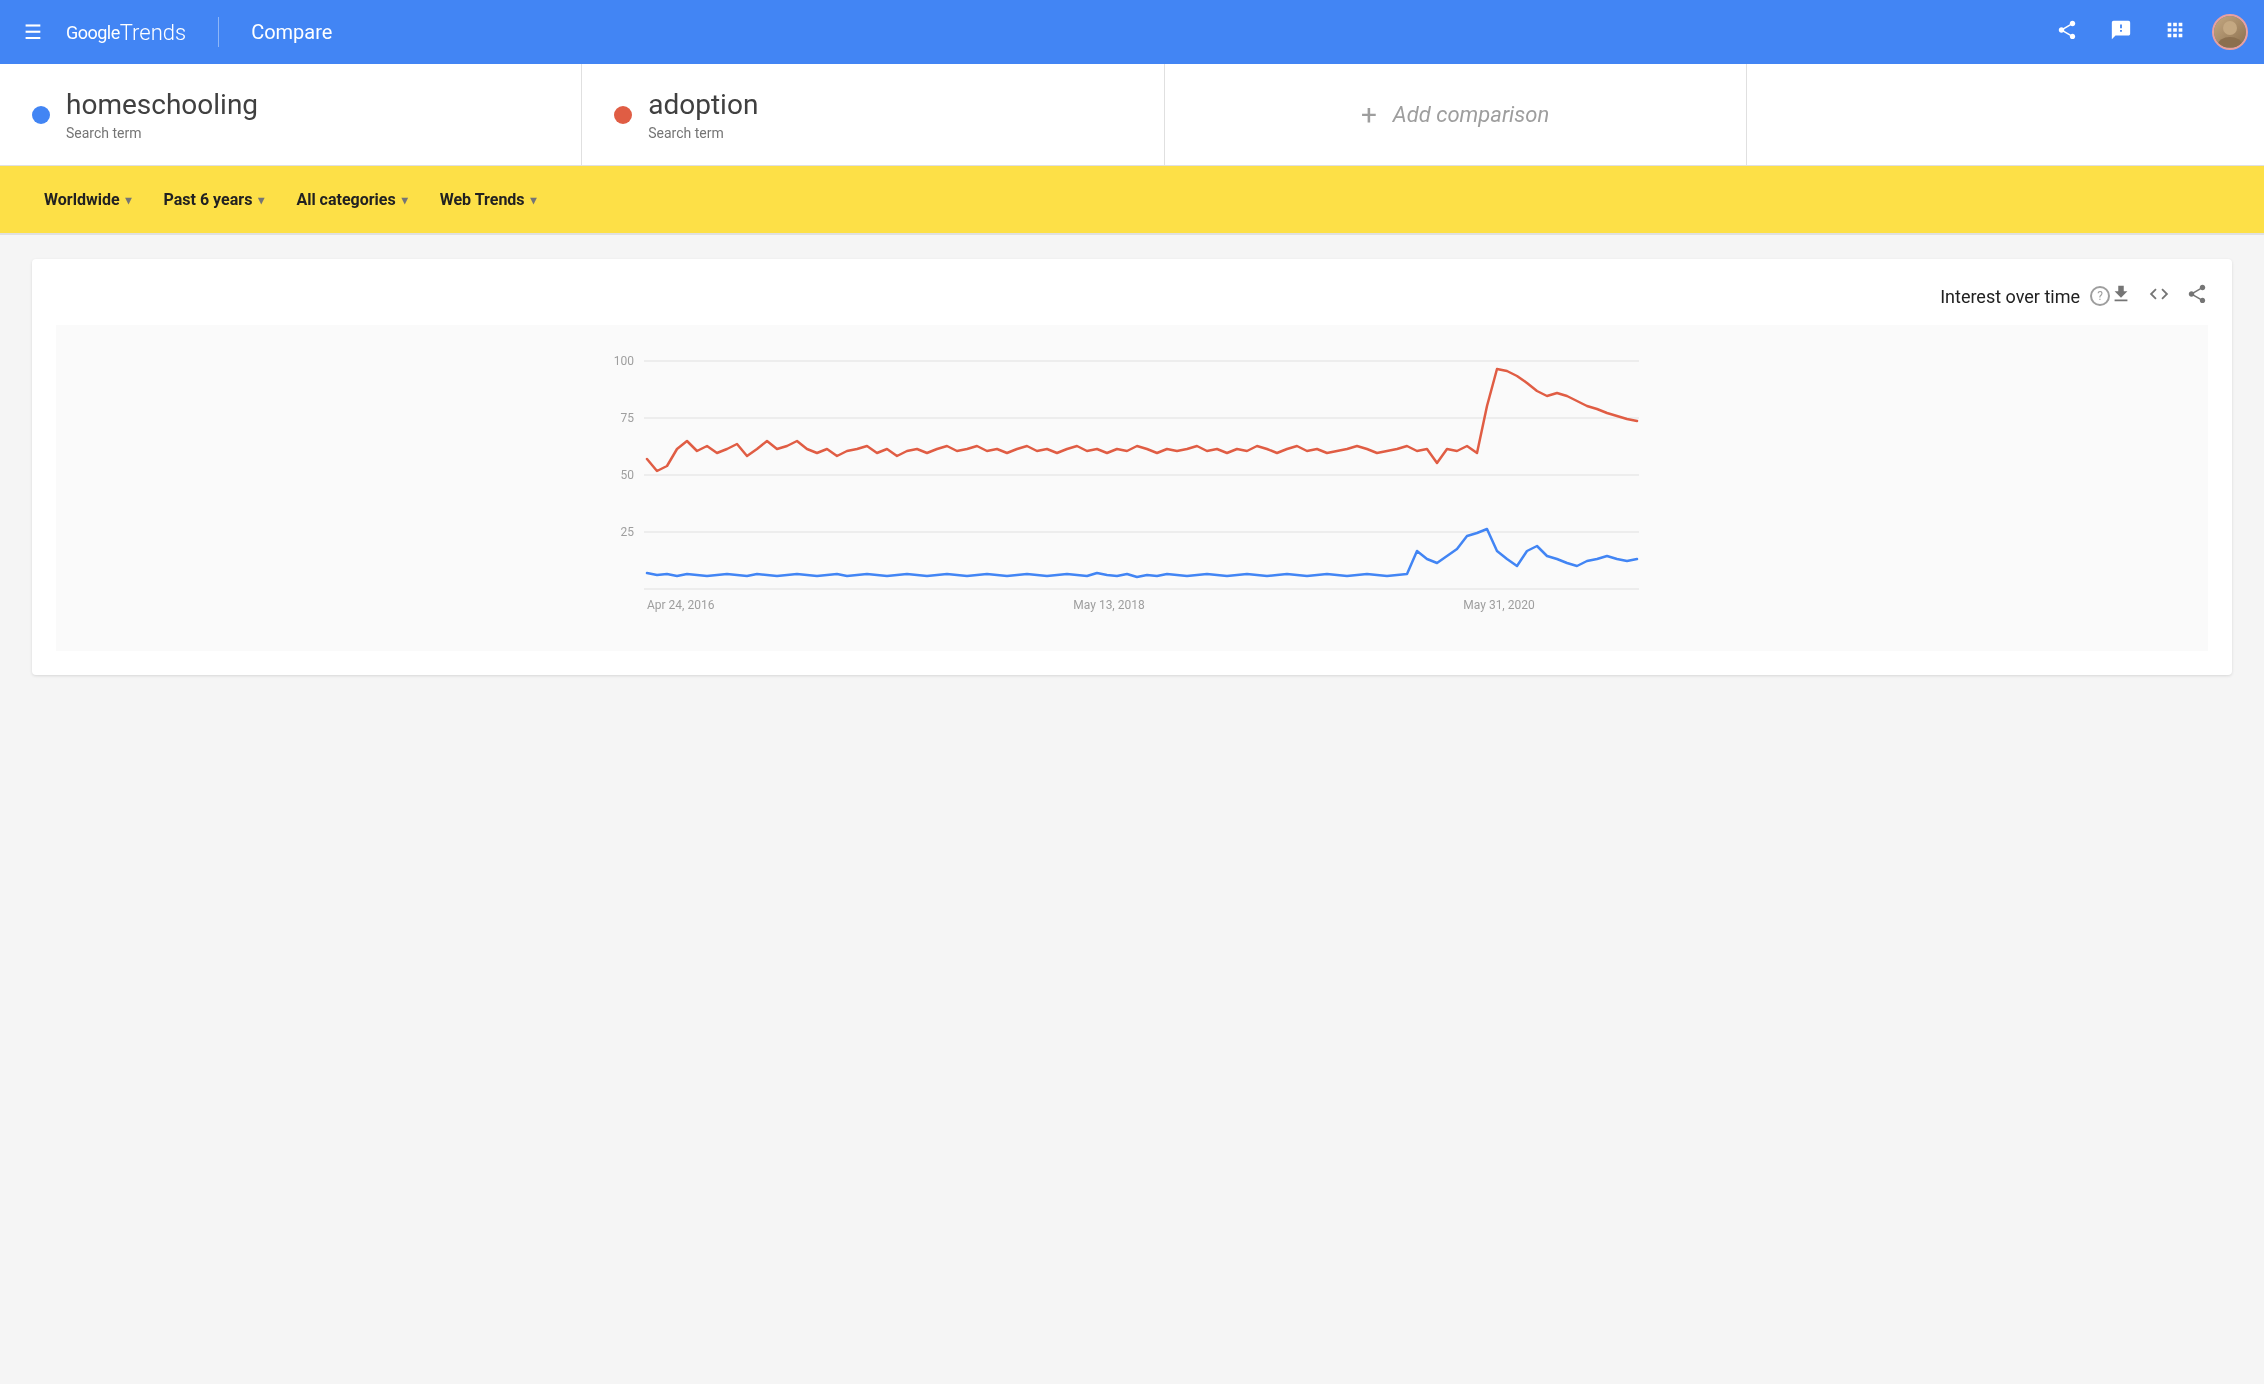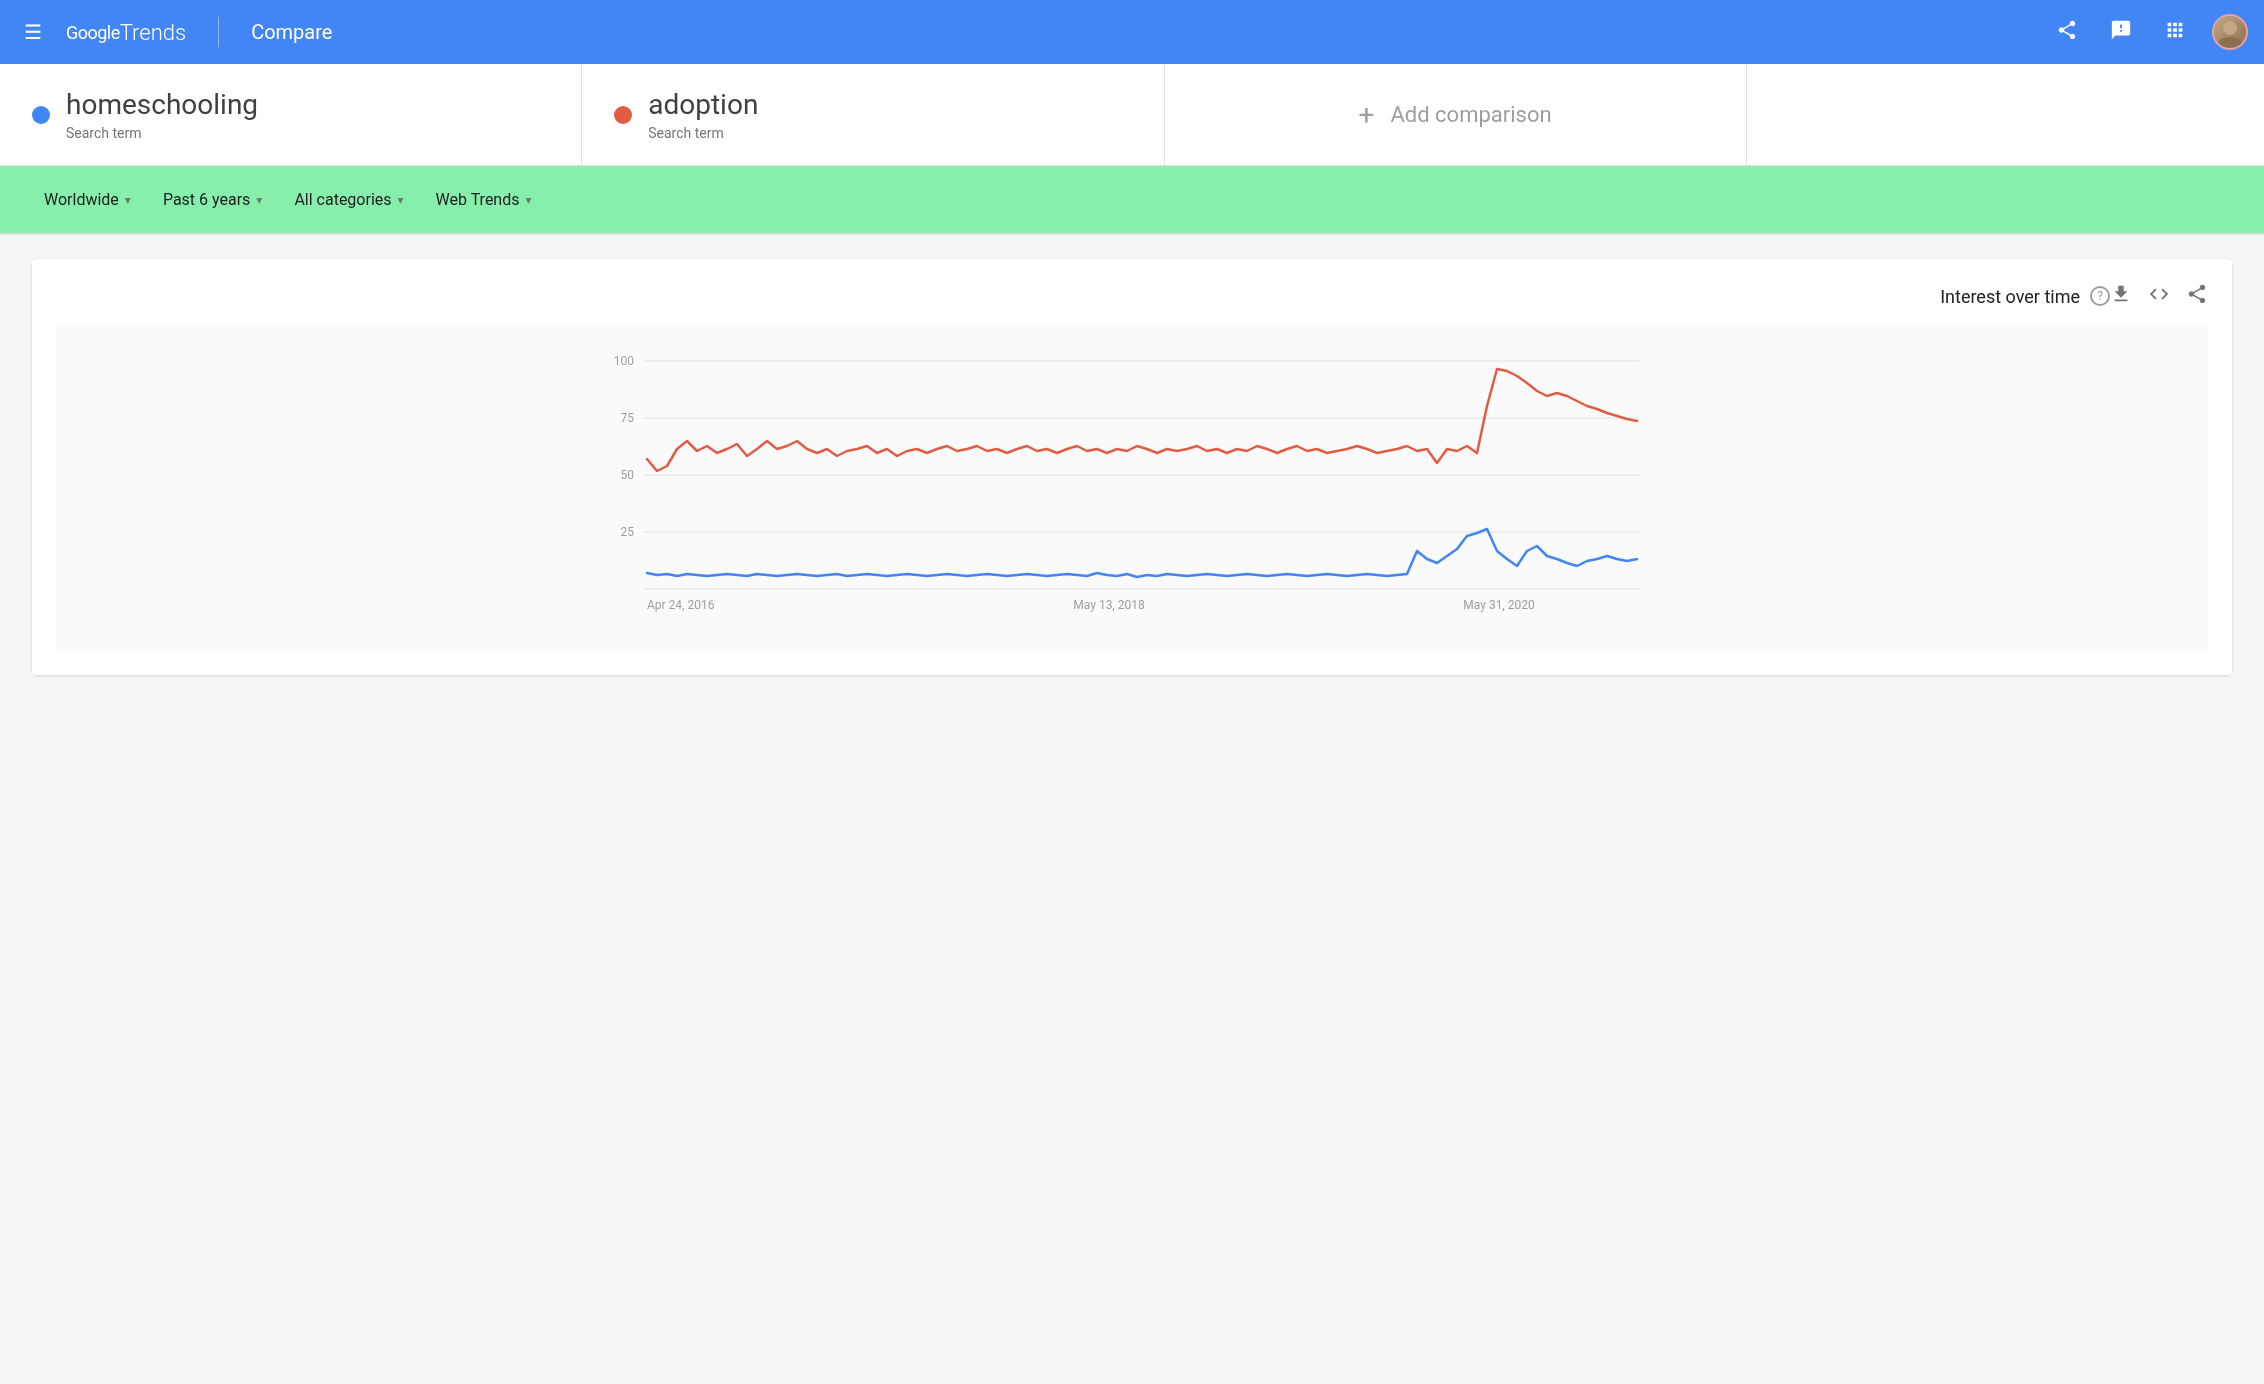--- a/index.html
+++ b/index.html
@@ -124,30 +124,32 @@
       cursor: pointer;
       color: #9e9e9e;
     }
     .add-comparison-plus {
       font-size: 28px;
       color: #9e9e9e;
     }
     .add-comparison-label {
       font-size: 22px;
       color: #9e9e9e;
+      font-style: italic;
     }
 
     
     .filters-bar {
-      background: #86efac;
+      background: #fde047;
       padding: 16px 32px;
       display: flex;
       align-items: center;
       gap: 8px;
       border-bottom: 2px solid #e0e0e0;
+      font-weight: bold;
     }
     .filter-dropdown {
       display: flex;
       align-items: center;
       gap: 6px;
       padding: 8px 12px;
       cursor: pointer;
       border-radius: 4px;
       font-size: 16px;
       color: #212121;

